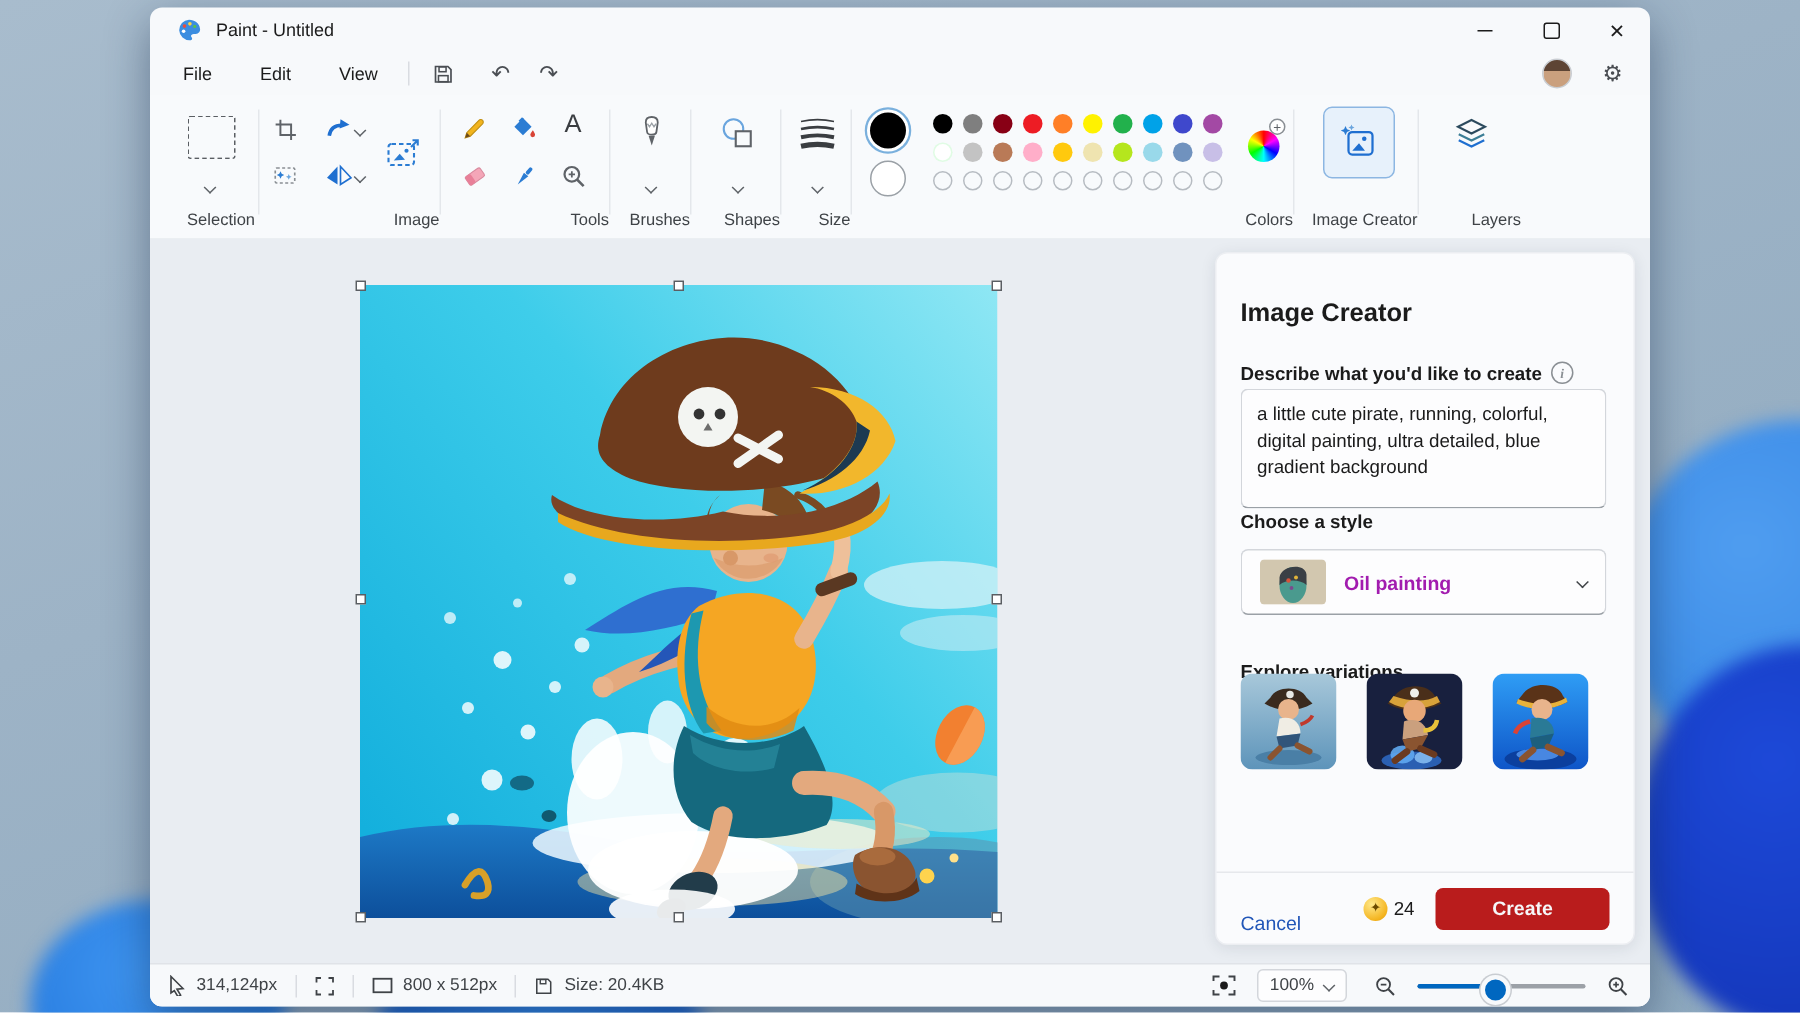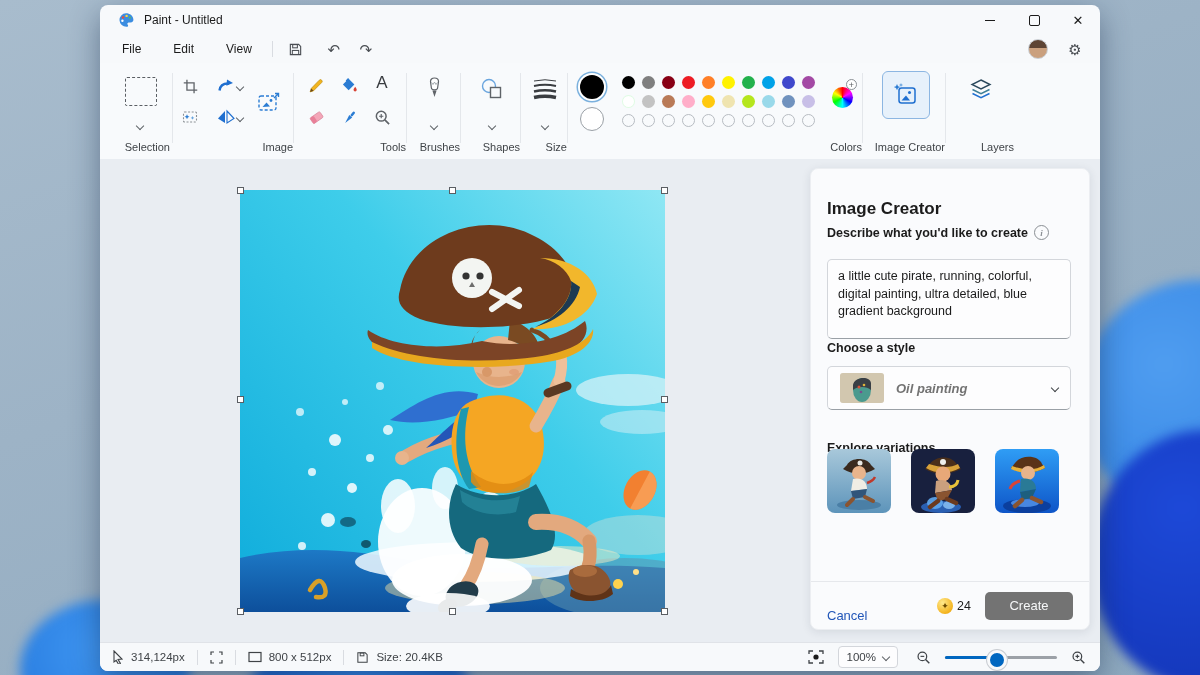--- a/index.html
+++ b/index.html
@@ -48,29 +48,29 @@
      box-shadow:0 2px 10px rgba(30,40,60,.10);border:1px solid #eceef2;box-sizing:border-box;}
   .panel-pad{position:absolute;left:16px;right:16px;}
   .panel-title{font-size:17px;font-weight:700;color:#1b1b1b;}
   .panel-label{font-size:12.5px;font-weight:700;color:#1b1b1b;display:flex;align-items:center;gap:6px;}
   .info-circle{width:13px;height:13px;border-radius:50%;border:1px solid #8a8f94;color:#8a8f94;font-size:9px;
      display:inline-flex;align-items:center;justify-content:center;font-style:italic;font-family:"Liberation Serif",serif;}
   #prompt-box{position:absolute;left:16px;right:18px;top:90px;height:62px;background:#fdfdfe;border:1px solid #d3d6db;
      border-bottom-color:#9aa0a6;border-radius:5px;padding:8px 10px;font-size:12.5px;line-height:1.4;color:#1b1b1b;}
   #style-select{position:absolute;left:16px;right:18px;top:197px;height:44px;background:#fdfdfe;border:1px solid #d3d6db;
      border-bottom-color:#9aa0a6;border-radius:5px;display:flex;align-items:center;gap:12px;padding:0 12px;box-sizing:border-box;}
-  .style-value{font-size:13px;font-weight:700;color:#737373;flex:1;font-style:italic;}
+  .style-value{font-size:13px;font-weight:700;color:#a21caf;flex:1;}
   .varthumb{width:64px;height:64px;border-radius:8px;overflow:hidden;}
   #panel-footer{position:absolute;left:0;right:0;bottom:0;height:48px;border-top:1px solid #e6e8ec;
      display:flex;align-items:center;padding:0 16px;box-sizing:border-box;}
   .cancel-link{font-size:13px;color:#2156b8;margin-top:20px;}
   .coin{width:16px;height:16px;border-radius:50%;background:radial-gradient(circle at 35% 30%,#ffe98c,#f4b41f 70%,#d99410);
      display:inline-flex;align-items:center;justify-content:center;font-size:9px;color:#6b4a00;}
-  #create-btn{margin-left:14px;width:88px;height:28px;border-radius:5px;background:#737373;color:#f6f7f8;
-     font-size:13px;display:flex;align-items:center;justify-content:center;}
+  #create-btn{margin-left:14px;width:116px;height:28px;border-radius:5px;background:#b91c1c;color:#f6f7f8;
+     font-size:13px;display:flex;align-items:center;justify-content:center;font-weight:bold;}
   
   #statusbar{position:absolute;left:0;bottom:0;width:100%;height:28px;background:#f7f9fb;border-top:1px solid #e0e3e8;
      display:flex;align-items:center;font-size:11.5px;color:#3f4347;}
   .sb-sep{width:1px;height:15px;background:#d9dce1;margin:0 12px;}
   .sb-item{display:flex;align-items:center;gap:7px;justify-content:center;}
   #zoom-dropdown{display:flex;align-items:center;gap:7px;border:1px solid #d3d6db;background:#fdfdfe;border-radius:4px;
      height:20px;padding:0 8px;}
   #zoom-slider{position:relative;width:112px;height:3px;background:#9ca1a7;border-radius:2px;}
   #zoom-slider .fill{position:absolute;left:0;top:0;height:3px;border-radius:2px;background:#0067c0;}
   #zoom-slider .thumb{position:absolute;top:-6px;width:14px;height:14px;border-radius:50%;background:#0067c0;
@@ -445,21 +445,21 @@
       <div class="handle" style="right:-3px;top:-3px"></div>
       <div class="handle" style="left:-3px;top:206px"></div>
       <div class="handle" style="right:-3px;top:206px"></div>
       <div class="handle" style="left:-3px;bottom:-3px"></div>
       <div class="handle" style="left:209px;bottom:-3px"></div>
       <div class="handle" style="right:-3px;bottom:-3px"></div>
     </div>
 
     <div id="panel">
       <div class="panel-pad panel-title" style="top:30px">Image Creator</div>
-      <div class="panel-pad panel-label" style="top:56px">
+      <div class="panel-pad panel-label" style="top:72px">
         <span>Describe what you'd like to create</span>
         <span class="info-circle">i</span>
       </div>
       <div id="prompt-box">a little cute pirate, running, colorful, digital painting, ultra detailed, blue gradient background</div>
       <div class="panel-pad panel-label" style="top:172px">Choose a style</div>
       <div id="style-select">
         <svg class="varthumb" style="width:44px;height:30px;border-radius:3px" viewBox="0 0 44 30">
           <rect width="44" height="30" fill="#d9cdb6"></rect>
             <rect width="44" height="30" fill="#c9bda6" opacity=".4"></rect>
           <ellipse cx="22" cy="17" rx="9" ry="12" fill="#4a9a8e"></ellipse>

